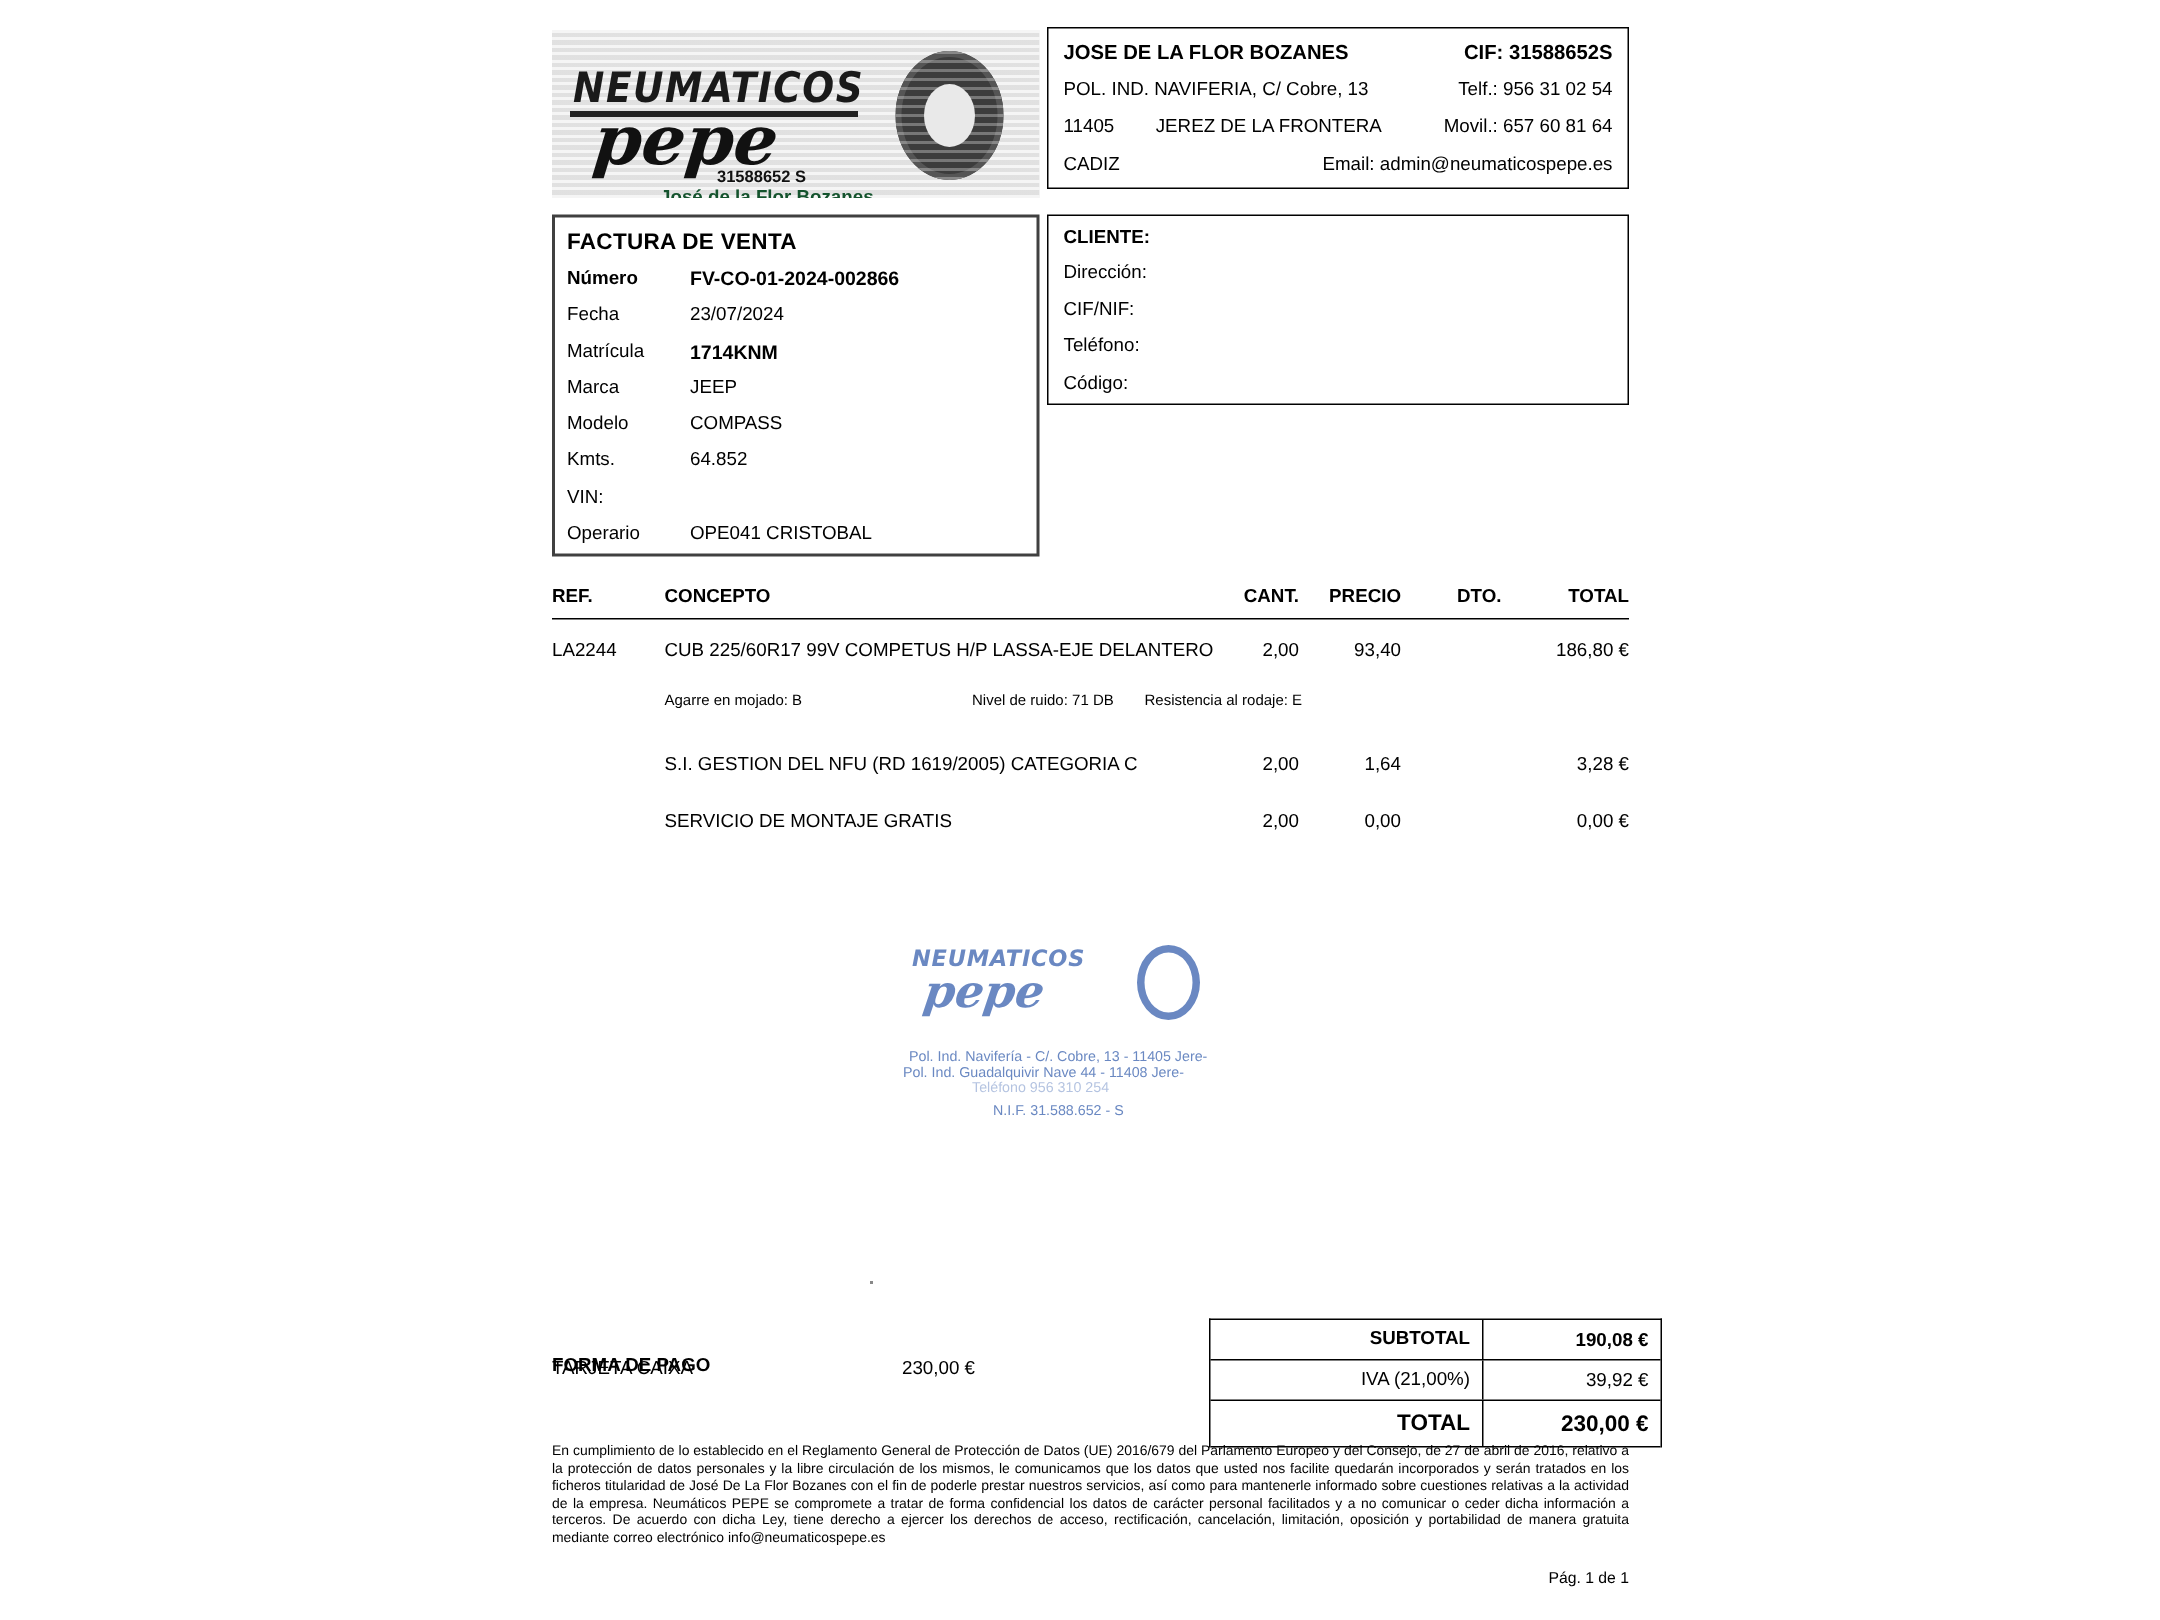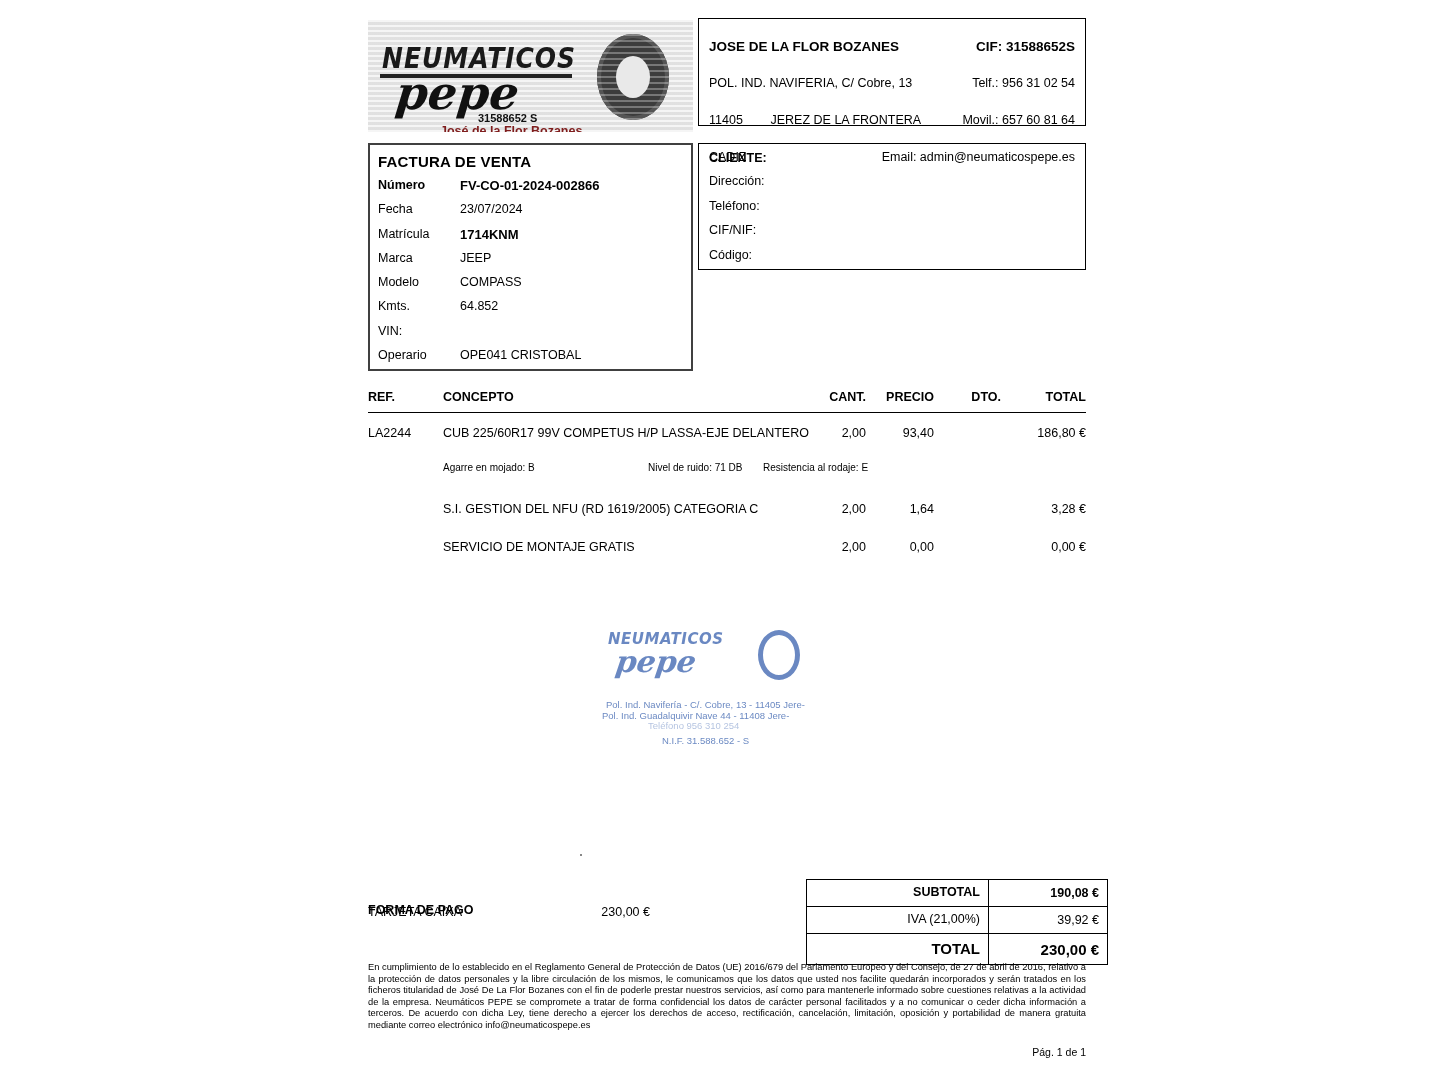--- a/index.html
+++ b/index.html
@@ -81,21 +81,21 @@
     font-size: 11px;
     font-weight: bold;
     color: #111;
   }
   .logo-name {
     position: absolute;
     left: 72px;
     top: 104px;
     font-size: 12.5px;
     font-weight: bold;
-    color: #7f1d1d;
+    color: #14532d;
   }
   .logo-tyre {
     position: absolute;
     right: 24px;
     top: 14px;
     width: 72px;
     height: 86px;
     border-radius: 36px / 43px;
     background: #3c3c3c;
     box-shadow: inset 0 0 0 4px #555;
@@ -131,21 +131,20 @@
     width: 388px;
     height: 108px;
     border: 1px solid #000;
     box-sizing: border-box;
     padding: 8px 10px 0 10px;
   }
   .company-row {
     position: relative;
     height: 25px;
     font-size: 12.5px;
-    margin-top: 12px;
   }
   .company-name {
     font-weight: bold;
     font-size: 13.5px;
   }
   .company-cif {
     position: absolute;
     right: 0;
     top: 0;
     font-weight: bold;
@@ -469,22 +468,22 @@
     </div>
     <div class="inv-row">
       <span class="inv-label">Operario</span>
       <span class="inv-value">OPE041 CRISTOBAL</span>
     </div>
   </div>
 
   <div class="client-box">
     <div class="client-title">CLIENTE:</div>
     <div class="client-row">Dirección:</div>
+    <div class="client-row">CIF/NIF:</div>
     <div class="client-row">Teléfono:</div>
-    <div class="client-row">CIF/NIF:</div>
     <div class="client-row">Código:</div>
   </div>
 
   <div class="lines">
     <div class="lines-head">
       <span class="c-ref">REF.</span>
       <span class="c-con">CONCEPTO</span>
       <span class="c-cant">CANT.</span>
       <span class="c-pre">PRECIO</span>
       <span class="c-dto">DTO.</span>

